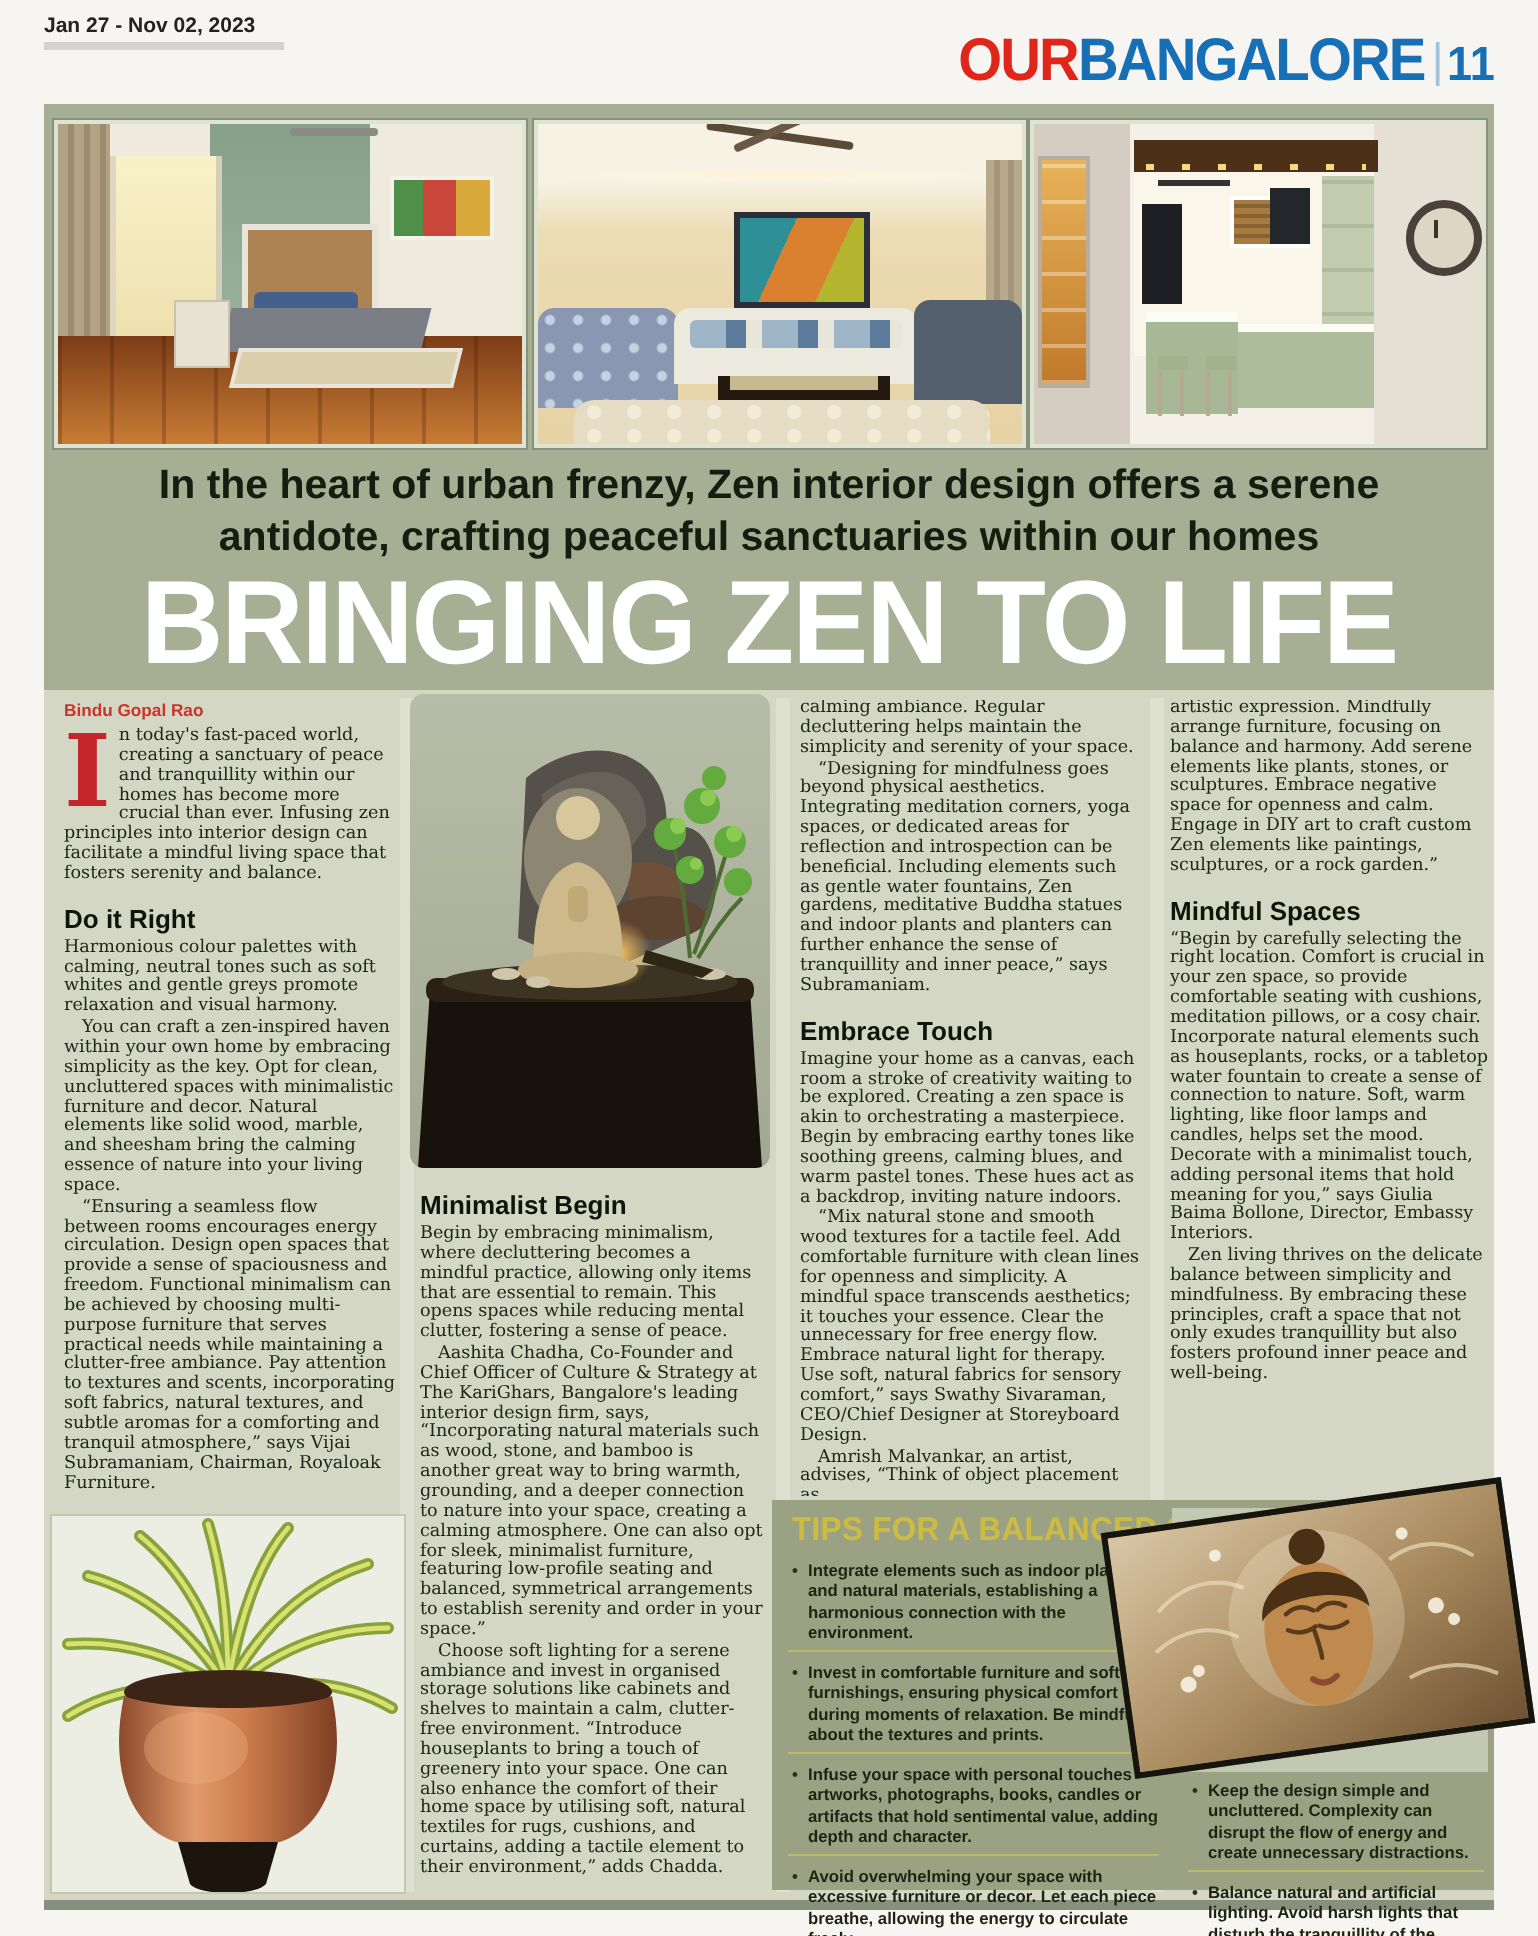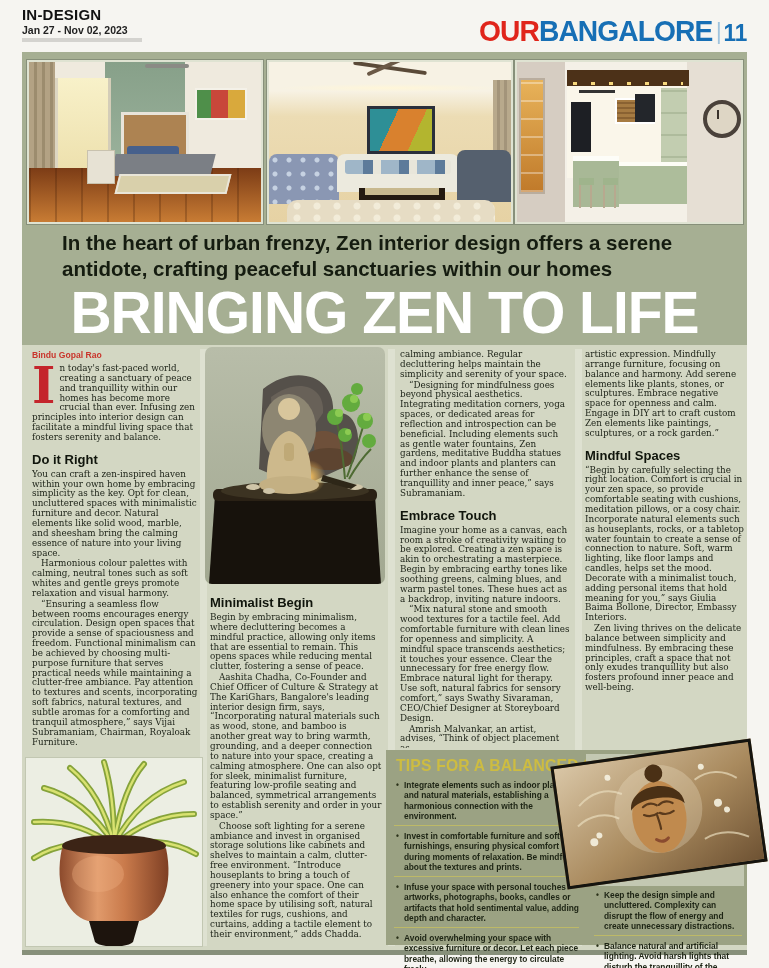--- a/index.html
+++ b/index.html
@@ -18,21 +18,21 @@
   .page-no{font-size:24px;font-weight:bold;color:#176fb5;}
 
   
   .band{position:absolute;left:22px;top:52px;width:725px;height:293px;background:#a6af93;}
   .photo{position:absolute;top:8px;height:160px;background:#ddd;border:2px solid #dfe3d2;outline:1px solid #87907a;overflow:hidden;}
   .ph1{left:5px;width:232px;}
   .ph2{left:245px;width:242px;}
   .ph3{left:493px;width:224px;}
   .shape{position:absolute;}
 
-  .standfirst{position:absolute;left:40px;right:40px;top:178px;font-size:20.5px;line-height:1.25;font-weight:bold;color:#151c10;}
+  .standfirst{position:absolute;left:40px;right:40px;top:178px;text-align:center;font-size:20.5px;line-height:1.25;font-weight:bold;color:#151c10;}
   .headline{position:absolute;left:0;right:0;top:232px;text-align:center;font-size:57px;line-height:1;font-weight:bold;color:#ffffff;letter-spacing:-1px;transform:scaleY(1.04);}
 
   
   .panel{position:absolute;left:22px;top:345px;width:725px;height:605px;background:#d3d7c3;border-bottom:5px solid #87907a;}
   .gutter{position:absolute;top:4px;bottom:4px;width:7px;background:#e4e6d8;opacity:.65;}
   .g1{left:178px;} .g2{left:366px;} .g3{left:553px;}
 
   .col{position:absolute;overflow:hidden;}
   .col1{left:10px;top:5px;width:167px;height:406px;}
   .col2{left:188px;top:241px;width:172px;height:360px;}
@@ -62,21 +62,20 @@
   .artwork{position:absolute;left:172px;top:2px;width:196px;height:118px;transform:rotate(-8deg);border:3px solid #15140f;overflow:hidden;background:#a08055;}
 
   svg{display:block;}
 </style>
 </head>
 <body>
 
 <div class="page">
 
   <header class="masthead">
-    <div class="section-name">IN-DESIGN</div>
     <div class="issue-date">Jan 27 - Nov 02, 2023</div>
     <div class="date-rule"></div>
     <div class="mast-right">
       <span class="logo-our">OUR</span><span class="logo-bangalore">BANGALORE</span><span class="page-no-divider"></span><span class="page-no">11</span>
     </div>
   </header>
 
   <div class="band">
 
     <div class="photo ph1">
@@ -137,22 +136,22 @@
 
   <div class="panel">
     <div class="gutter g1"></div>
     <div class="gutter g2"></div>
     <div class="gutter g3"></div>
 
     <div class="col col1">
         <div class="byline">Bindu Gopal Rao</div>
         <p class="para"><span class="dropcap">I</span>n today's fast-paced world, creating a sanctuary of peace and tranquillity within our homes has become more crucial than ever. Infusing zen principles into interior design can facilitate a mindful living space that fosters serenity and balance.</p>
         <div class="sec-heading">Do it Right</div>
+        <p class="para">Harmonious colour palettes with calming, neutral tones such as soft whites and gentle greys promote relaxation and visual harmony.</p>
         <p class="para">You can craft a zen-inspired haven within your own home by embracing simplicity as the key. Opt for clean, uncluttered spaces with minimalistic furniture and decor. Natural elements like solid wood, marble, and sheesham bring the calming essence of nature into your living space.</p>
-        <p class="para">Harmonious colour palettes with calming, neutral tones such as soft whites and gentle greys promote relaxation and visual harmony.</p>
         <p class="para">“Ensuring a seamless flow between rooms encourages energy circulation. Design open spaces that provide a sense of spaciousness and freedom. Functional minimalism can be achieved by choosing multi-purpose furniture that serves practical needs while maintaining a clutter-free ambiance. Pay attention to textures and scents, incorporating soft fabrics, natural textures, and subtle aromas for a comforting and tranquil atmosphere,” says Vijai Subramaniam, Chairman, Royaloak Furniture.</p>
       </div>
     <div class="col col2">
         <div class="sec-heading">Minimalist Begin</div>
         <p class="para">Begin by embracing minimalism, where decluttering becomes a mindful practice, allowing only items that are essential to remain. This opens spaces while reducing mental clutter, fostering a sense of peace.</p>
         <p class="para">Aashita Chadha, Co-Founder and Chief Officer of Culture &amp; Strategy at The KariGhars, Bangalore's leading interior design firm, says, “Incorporating natural materials such as wood, stone, and bamboo is another great way to bring warmth, grounding, and a deeper connection to nature into your space, creating a calming atmosphere. One can also opt for sleek, minimalist furniture, featuring low-profile seating and balanced, symmetrical arrangements to establish serenity and order in your space.”</p>
         <p class="para">Choose soft lighting for a serene ambiance and invest in organised storage solutions like cabinets and shelves to maintain a calm, clutter-free environment. “Introduce houseplants to bring a touch of greenery into your space. One can also enhance the comfort of their home space by utilising soft, natural textiles for rugs, cushions, and curtains, adding a tactile element to their environment,” adds Chadda.</p>
       </div>
     <div class="col col3">
         <p class="para">calming ambiance. Regular decluttering helps maintain the simplicity and serenity of your space.</p>

